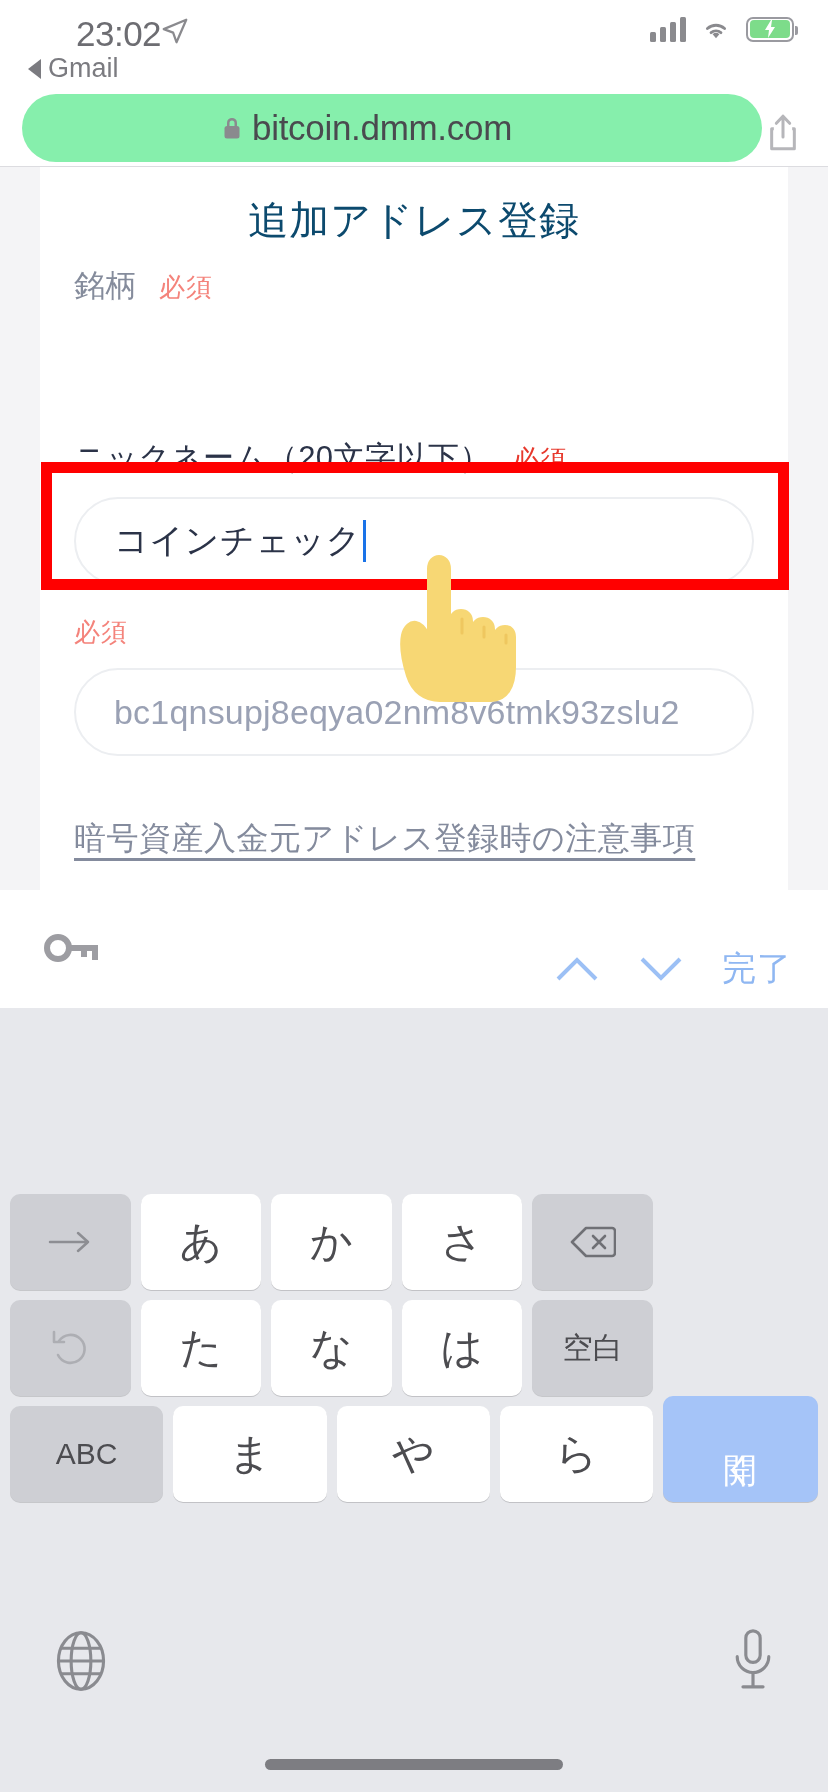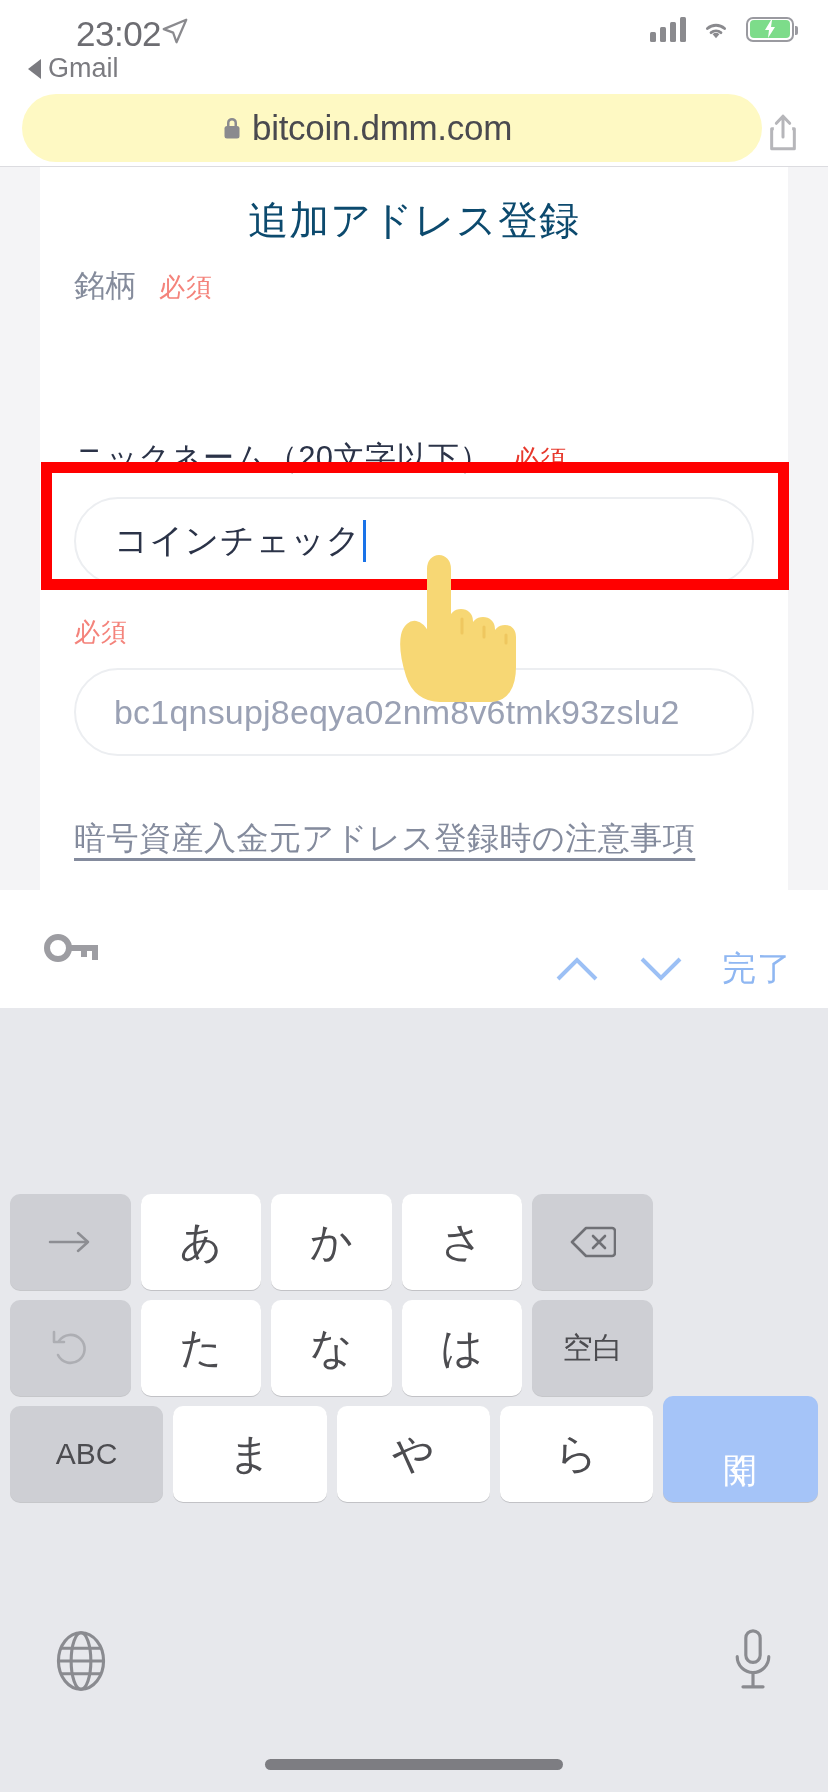--- a/index.html
+++ b/index.html
@@ -38,21 +38,21 @@
   }
   .backapp .tri{
     width:0;height:0;border-top:10px solid transparent;border-bottom:10px solid transparent;
     border-right:13px solid #7b7b80;
   }
 
   
   .urlwrap{position:absolute;left:0;top:90px;width:828px;height:76px;}
   .urlbar{
     position:absolute;left:22px;top:4px;width:740px;height:68px;
-    background:#fef9c3;border-radius:34px;
+    background:#86efac;border-radius:34px;
     display:flex;align-items:center;justify-content:center;gap:10px;
     box-sizing:border-box;padding-right:50px;
   }
   .lock{width:20px;height:25px;color:#8a8a8e;flex:none;}
   .urltext{font-size:35px;color:#4a4a4f;letter-spacing:-0.3px;}
   .share{position:absolute;right:28px;top:22px;width:34px;height:40px;color:#b6b6ba;}
 
   .toolbar-sep{position:absolute;left:0;top:166px;width:828px;height:1px;background:#dcdce0;}
 
   

